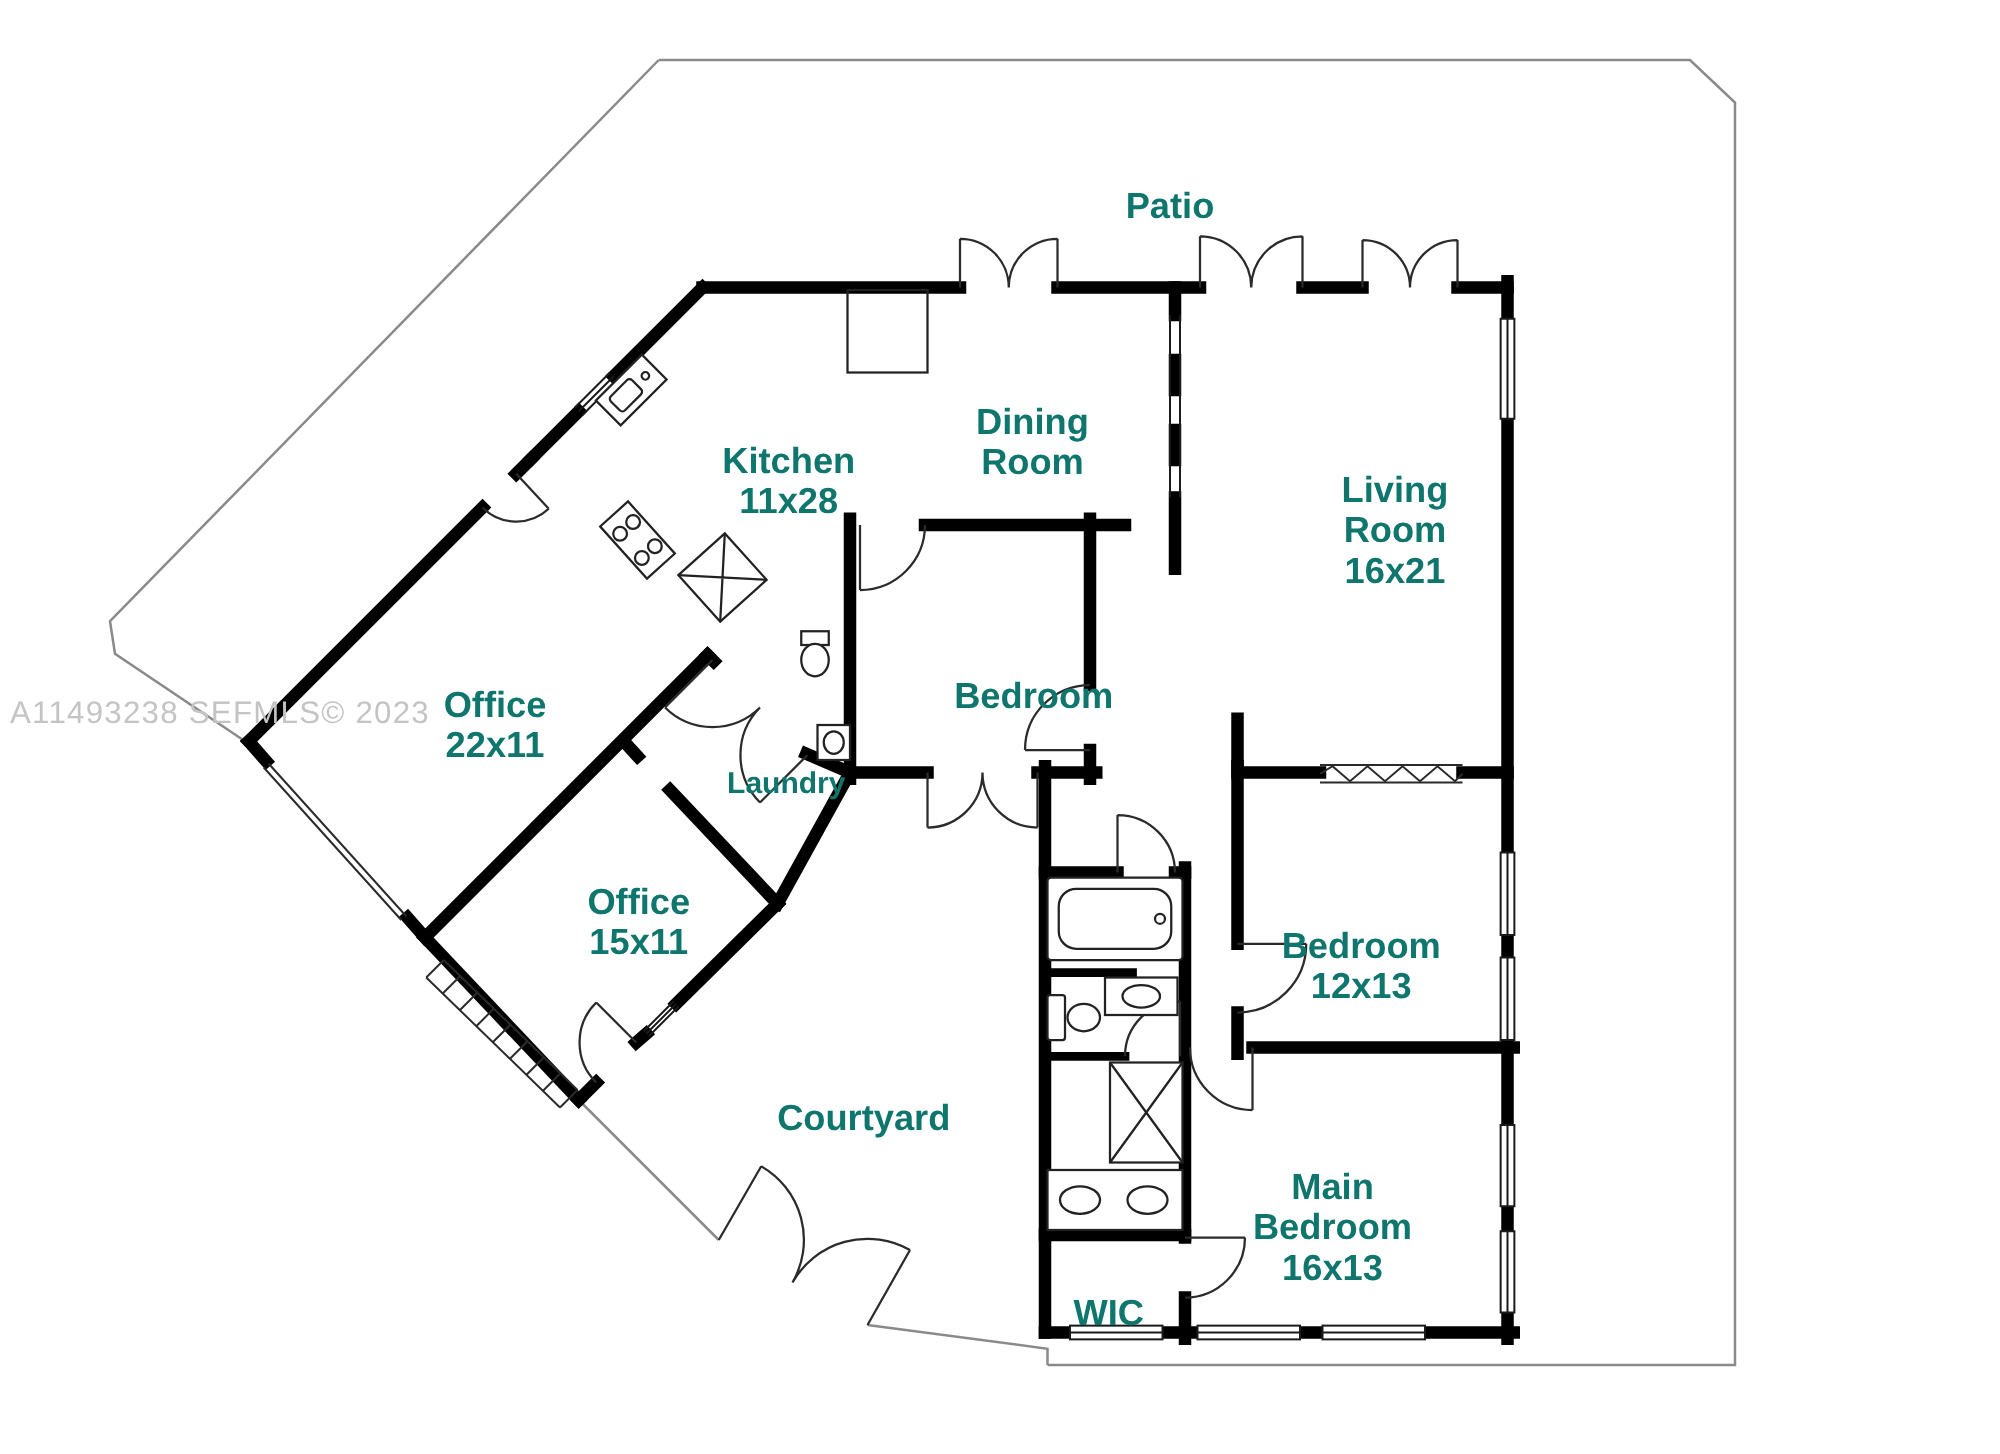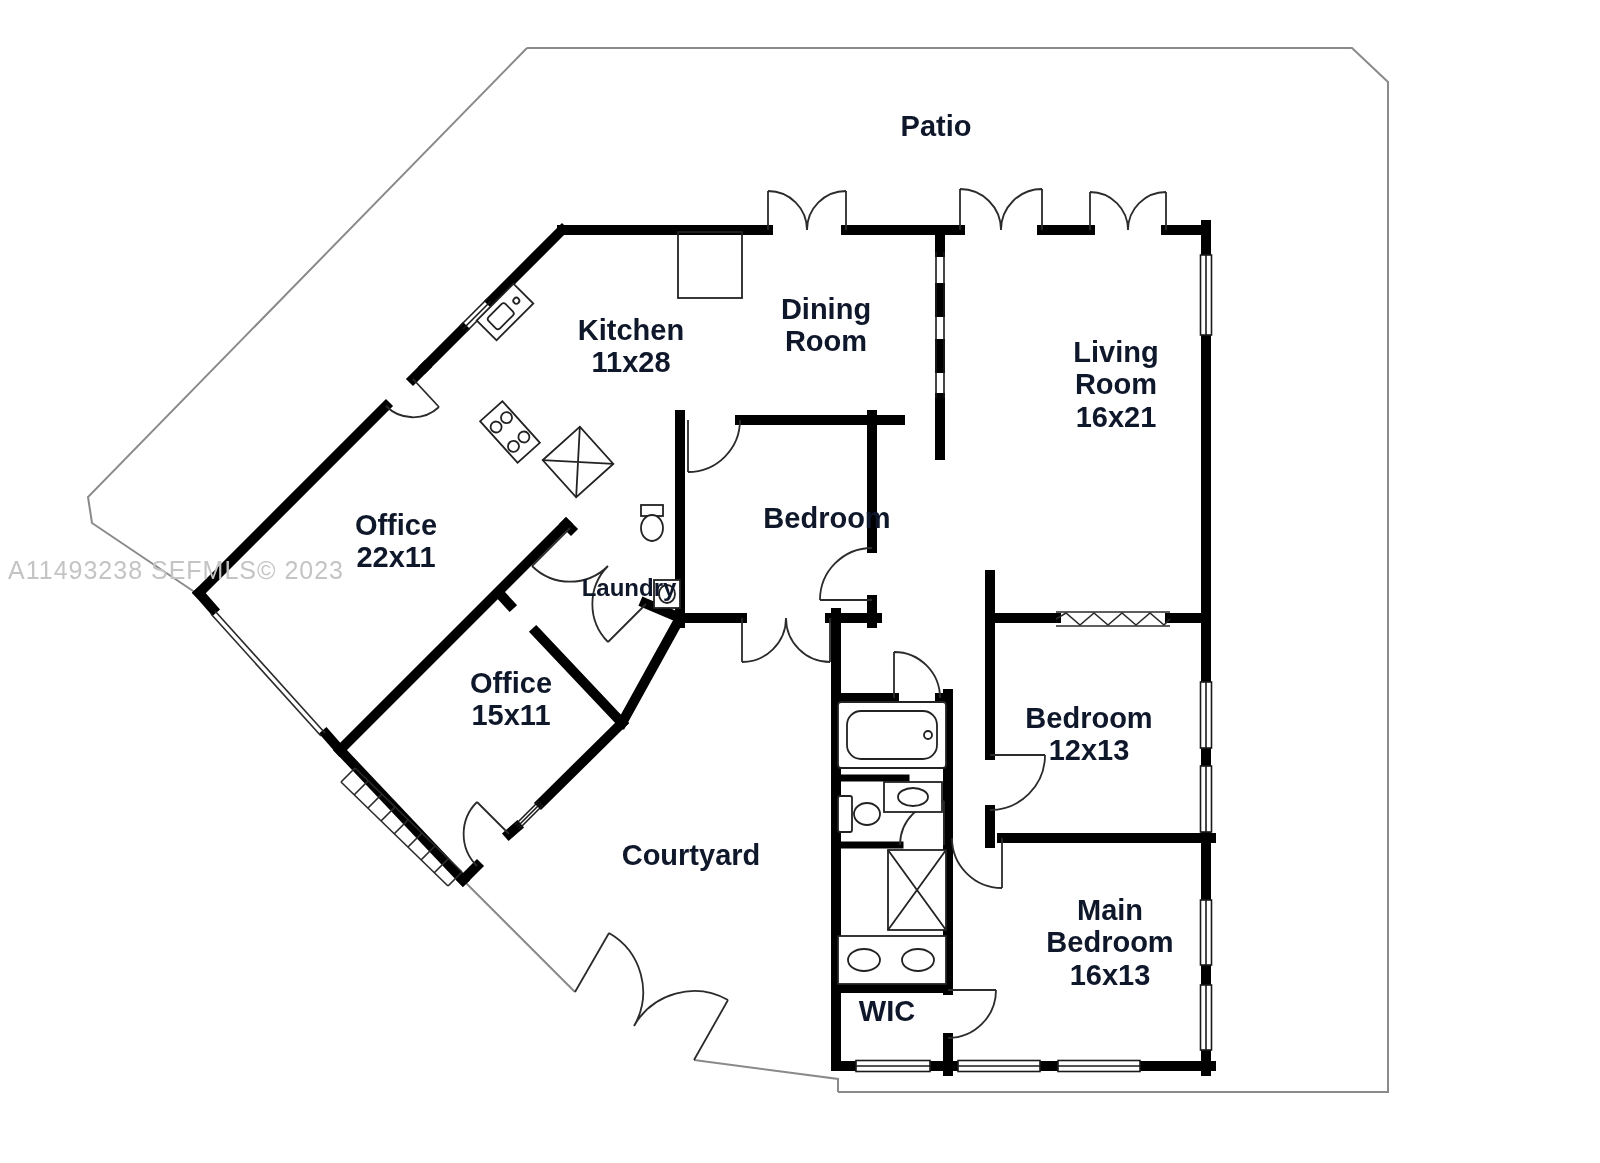--- a/index.html
+++ b/index.html
@@ -10,21 +10,21 @@
   .wall{stroke:#000000;stroke-width:10;fill:none;stroke-linecap:square;}
   .wall7{stroke:#000000;stroke-width:7;fill:none;stroke-linecap:square;}
   .door{stroke:#2b2b2b;stroke-width:1.8;fill:none;}
   .thin{stroke:#2b2b2b;stroke-width:1.6;fill:none;}
   .fix{stroke:#222222;stroke-width:1.8;fill:#ffffff;}
   .fixn{stroke:#222222;stroke-width:1.8;fill:none;}
   .wcover{fill:#ffffff;stroke:none;}
   .win{stroke:#1a1a1a;stroke-width:1.6;fill:#ffffff;}
   .winl{stroke:#1a1a1a;stroke-width:1.6;fill:none;}
   .room-label{position:absolute;transform:translate(-50%,-50%);text-align:center;
-              font-weight:bold;font-size:29px;line-height:1.12;color:#0f172a;white-space:normal;}
+              font-weight:bold;font-size:29px;line-height:1.12;color:#0f766e;white-space:normal;margin-top:40px;}
   .room-label .nm,.room-label .dm{display:block;}
   .small-label{font-size:24px;}
   #watermark{position:absolute;left:8px;top:556px;font-size:25px;color:#c4c4c4;
              letter-spacing:1px;font-weight:normal;}
 </style>
 </head>
 <body>
 
 <div id="stage">
 
@@ -189,21 +189,21 @@
 
 </svg>
 
 <div class="room-label" style="left:936px;top:126px;width:200px">
   <span class="nm">Patio</span>
 </div>
 <div class="room-label" style="left:631px;top:346px;width:220px">
   <span class="nm">Kitchen</span>
   <span class="dm">11x28</span>
 </div>
-<div class="room-label" style="left:826px;top:325px;width:130px">
+<div class="room-label" style="left:826px;top:315px;width:130px">
   <span class="nm">Dining Room</span>
 </div>
 <div class="room-label" style="left:1116px;top:385px;width:140px">
   <span class="nm">Living Room</span>
   <span class="dm">16x21</span>
 </div>
 <div class="room-label" style="left:396px;top:541px;width:220px">
   <span class="nm">Office</span>
   <span class="dm">22x11</span>
 </div>
@@ -217,21 +217,21 @@
   <span class="nm">Office</span>
   <span class="dm">15x11</span>
 </div>
 <div class="room-label" style="left:1089px;top:734px;width:240px">
   <span class="nm">Bedroom</span>
   <span class="dm">12x13</span>
 </div>
 <div class="room-label" style="left:691px;top:855px;width:260px">
   <span class="nm">Courtyard</span>
 </div>
-<div class="room-label" style="left:1110px;top:943px;width:160px">
+<div class="room-label" style="left:1066px;top:943px;width:160px">
   <span class="nm">Main Bedroom</span>
   <span class="dm">16x13</span>
 </div>
 <div class="room-label" style="left:887px;top:1011px;width:120px">
   <span class="nm">WIC</span>
 </div>
 
 <div id="watermark">A11493238  SEFMLS© 2023</div>
 
 </div>

